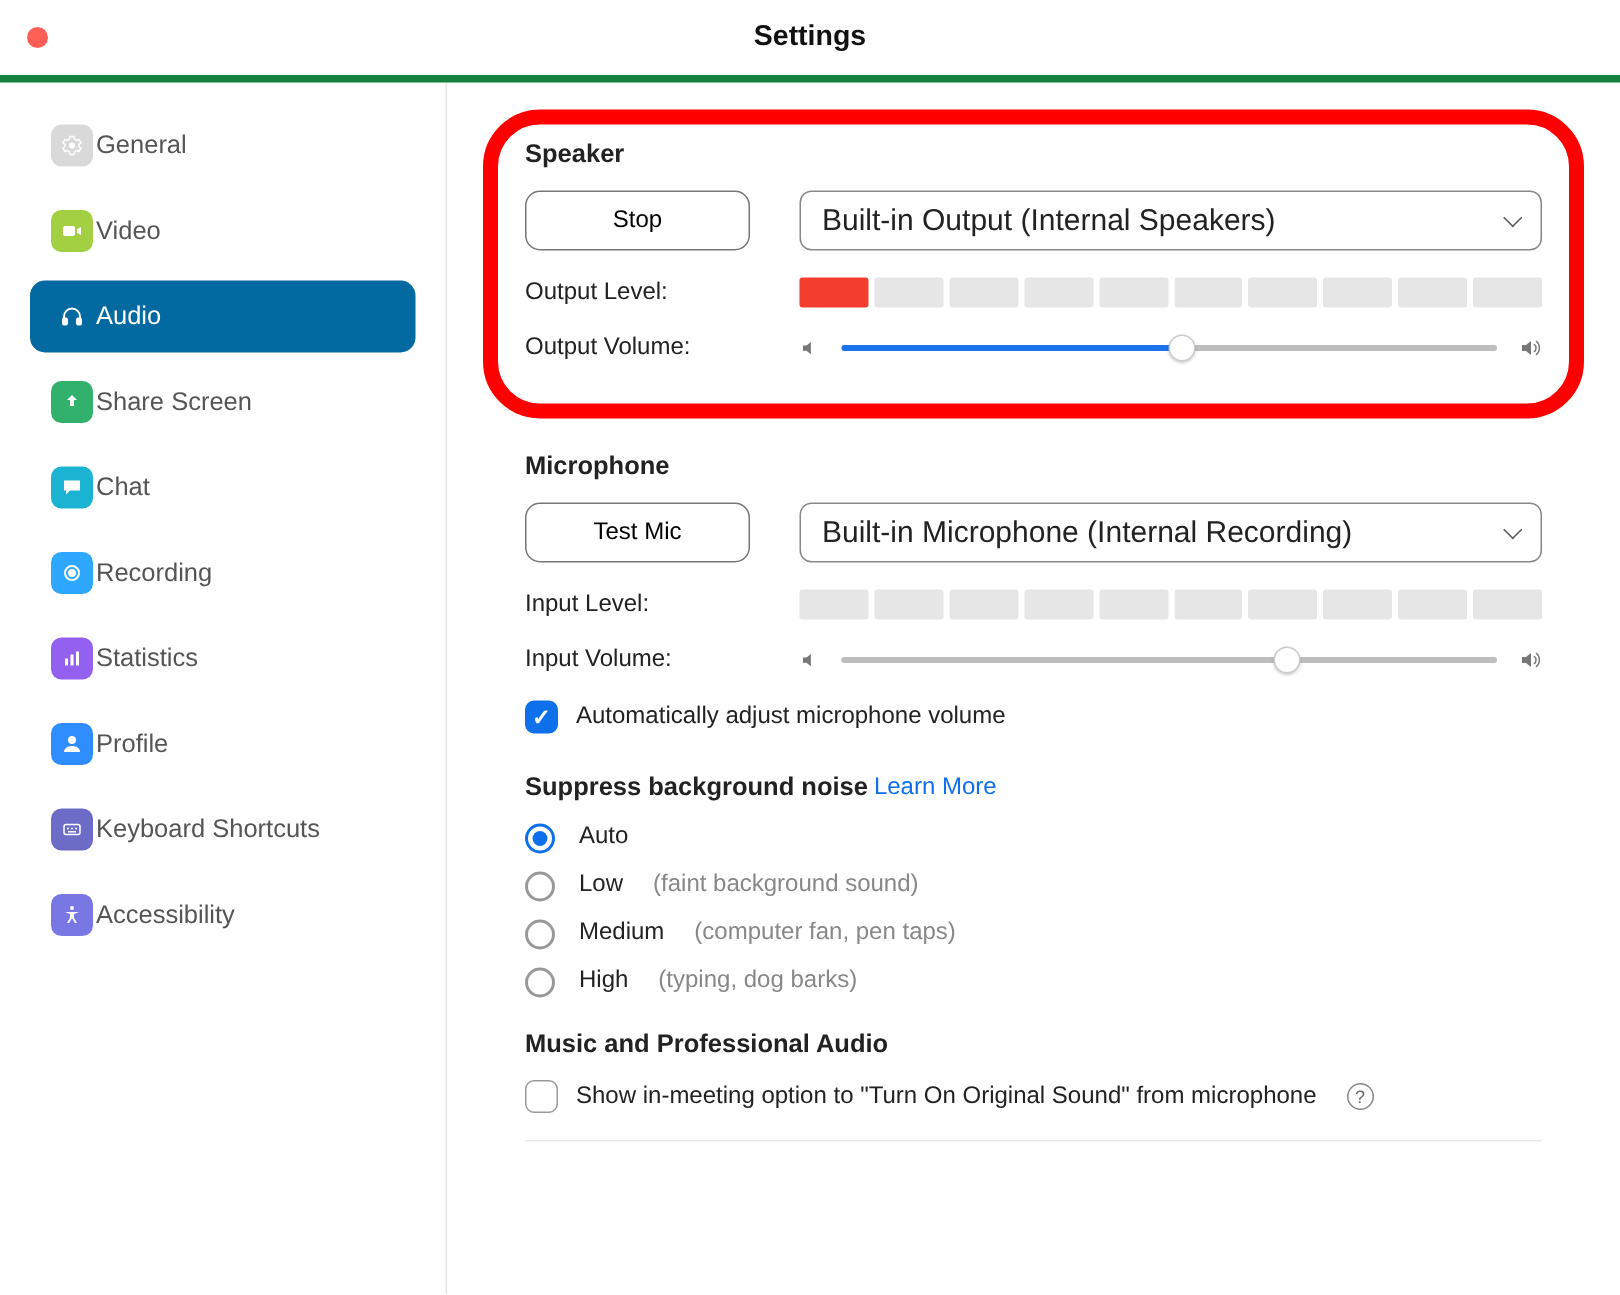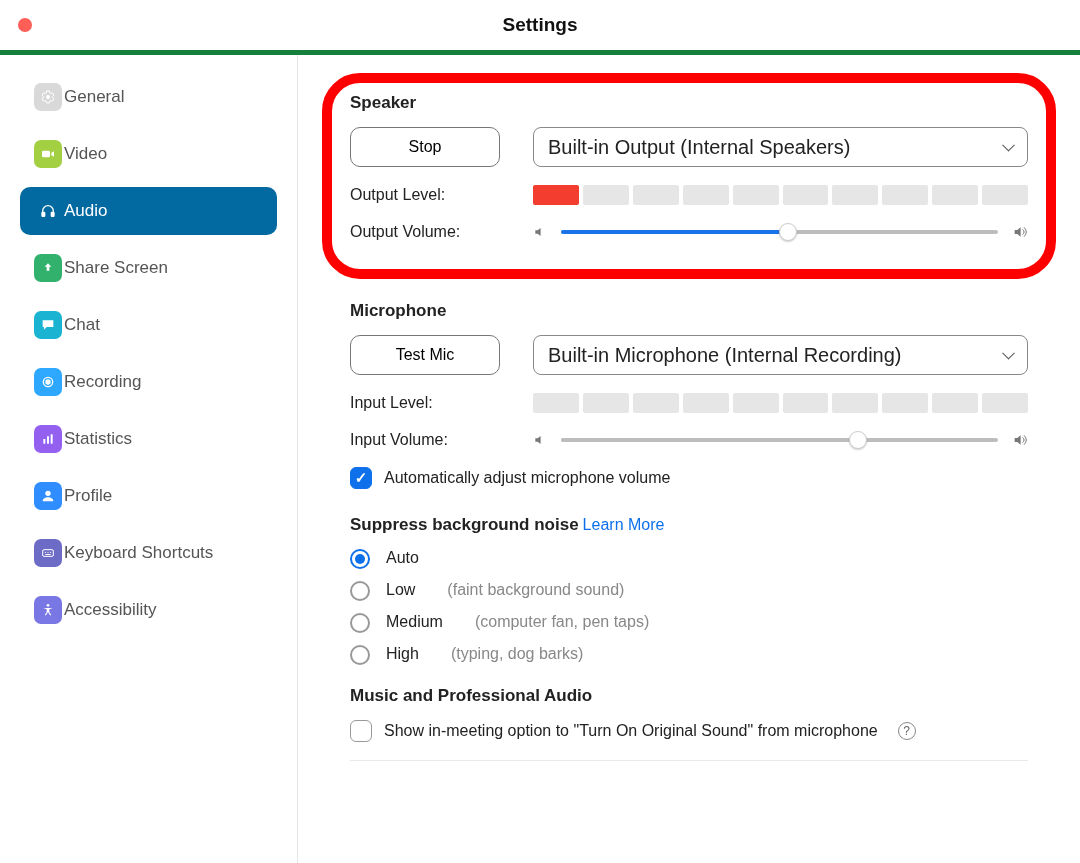--- a/index.html
+++ b/index.html
@@ -244,21 +244,21 @@
     }
     .radio.selected::after {
       content: "";
       position: absolute;
       left: 3px; top: 3px; right: 3px; bottom: 3px;
       background: #0e71eb;
       border-radius: 50%;
     }
     .radio-hint {
       color: #888;
-      margin-left: 16px;
+      margin-left: 4px;
     }
     .help-icon {
       width: 18px;
       height: 18px;
       border: 1.5px solid #888;
       border-radius: 50%;
       display: inline-flex;
       align-items: center;
       justify-content: center;
       font-size: 12px;

